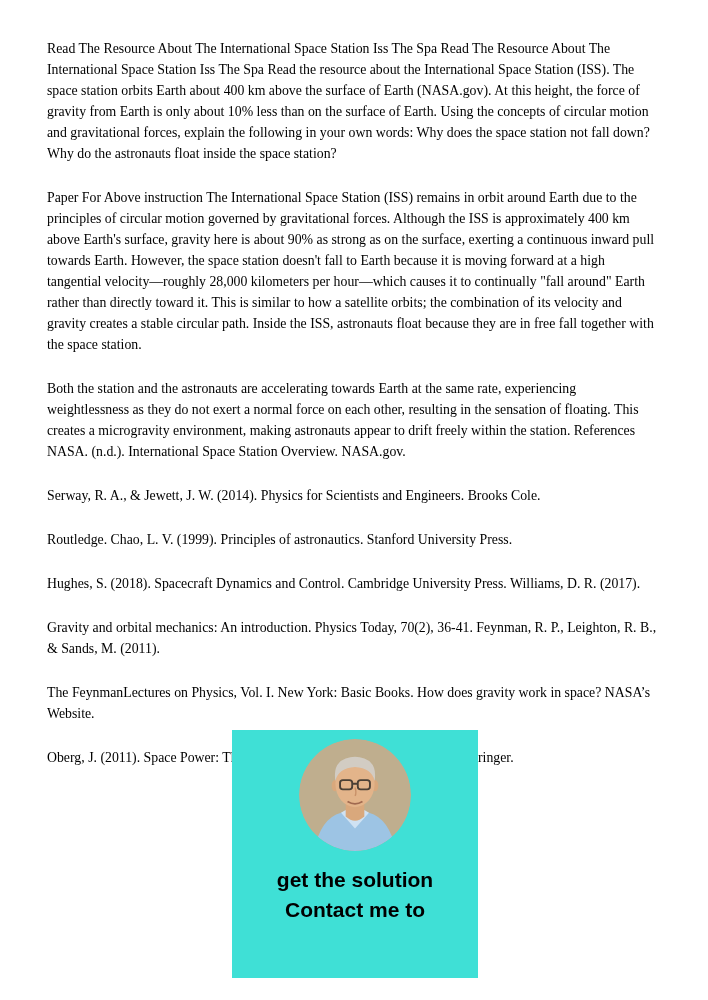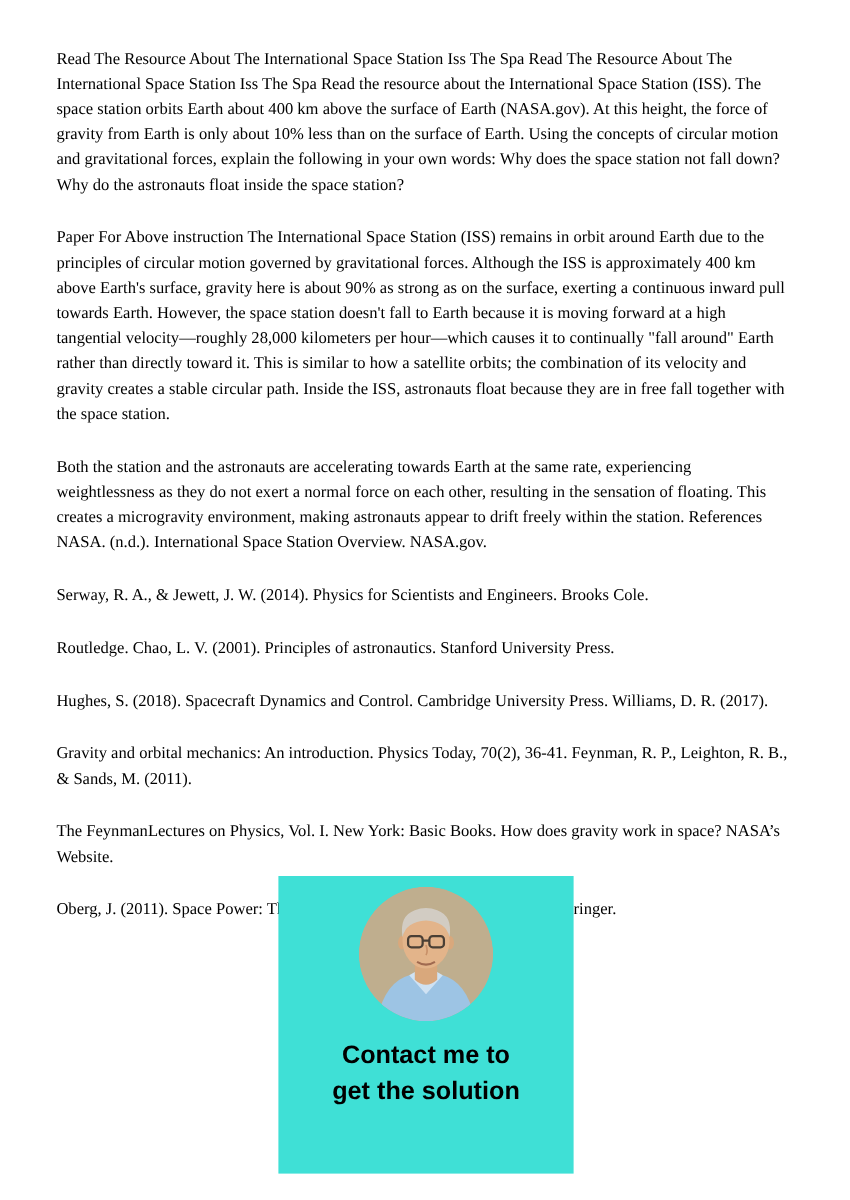--- a/index.html
+++ b/index.html
@@ -58,21 +58,21 @@
   }
 </style>
 </head>
 <body>
 
 <div class="doc">
   <p>Read The Resource About The International Space Station Iss The Spa Read The Resource About The International Space Station Iss The Spa Read the resource about the International Space Station (ISS). The space station orbits Earth about 400 km above the surface of Earth (NASA.gov). At this height, the force of gravity from Earth is only about 10% less than on the surface of Earth. Using the concepts of circular motion and gravitational forces, explain the following in your own words: Why does the space station not fall down? Why do the astronauts float inside the space station?</p>
   <p>Paper For Above instruction The International Space Station (ISS) remains in orbit around Earth due to the principles of circular motion governed by gravitational forces. Although the ISS is approximately 400 km above Earth's surface, gravity here is about 90% as strong as on the surface, exerting a continuous inward pull towards Earth. However, the space station doesn't fall to Earth because it is moving forward at a high tangential velocity—roughly 28,000 kilometers per hour—which causes it to continually "fall around" Earth rather than directly toward it. This is similar to how a satellite orbits; the combination of its velocity and gravity creates a stable circular path. Inside the ISS, astronauts float because they are in free fall together with the space station.</p>
   <p>Both the station and the astronauts are accelerating towards Earth at the same rate, experiencing weightlessness as they do not exert a normal force on each other, resulting in the sensation of floating. This creates a microgravity environment, making astronauts appear to drift freely within the station. References NASA. (n.d.). International Space Station Overview. NASA.gov.</p>
   <p>Serway, R. A., &amp; Jewett, J. W. (2014). Physics for Scientists and Engineers. Brooks Cole.</p>
-  <p>Routledge. Chao, L. V. (2001). Principles of astronautics. Stanford University Press.</p>
+  <p>Routledge. Chao, L. V. (1999). Principles of astronautics. Stanford University Press.</p>
   <p>Hughes, S. (2018). Spacecraft Dynamics and Control. Cambridge University Press. Williams, D. R. (2017).</p>
   <p>Gravity and orbital mechanics: An introduction. Physics Today, 70(2), 36-41. Feynman, R. P., Leighton, R. B., &amp; Sands, M. (2011).</p>
   <p>The FeynmanLectures on Physics, Vol. I. New York: Basic Books. How does gravity work in space? NASA’s Website.</p>
   <p>Oberg, J. (2011). Space Power: The Politics of Energy in Orbit. New York: Springer.</p>
 </div>
 
 <div class="promo" style="background: rgb(63, 224, 214);">
   <span class="avatar">
     <svg width="112" height="112" viewBox="0 0 120 120" aria-hidden="true">
       <defs>
@@ -91,16 +91,16 @@
         <path d="M39 45 Q36 26 50 21 Q60 17 70 21 Q84 26 81 45 Q78 31 60 30 Q42 31 39 45 Z" fill="#d2ccc3"></path>
         <rect x="44" y="44" width="13" height="10" rx="3" fill="none" stroke="#4a3f35" stroke-width="2"></rect>
         <rect x="63" y="44" width="13" height="10" rx="3" fill="none" stroke="#4a3f35" stroke-width="2"></rect>
         <path d="M57 48 h6" stroke="#4a3f35" stroke-width="2"></path>
         <path d="M60 52 q2 6 0 9" stroke="#c89068" stroke-width="1.5" fill="none"></path>
         <path d="M52 67 q8 5 16 0" stroke="#a06a50" stroke-width="1.8" fill="none"></path>
       </g>
     </svg>
   </span>
   <div class="contact">
+    <div>get the solution</div>
     <div>Contact me to</div>
-    <div>get the solution</div>
   </div>
 </div>
 
 </body></html>

